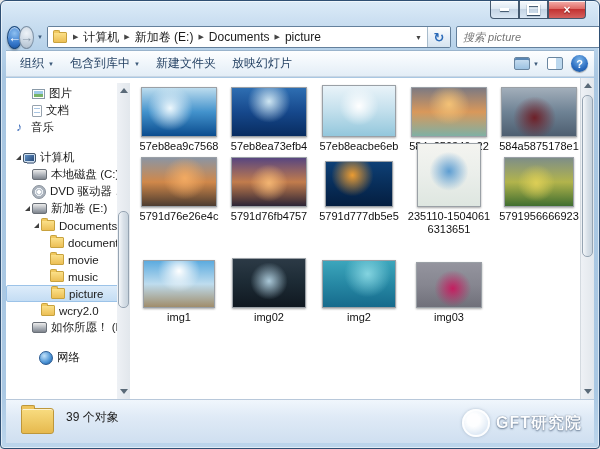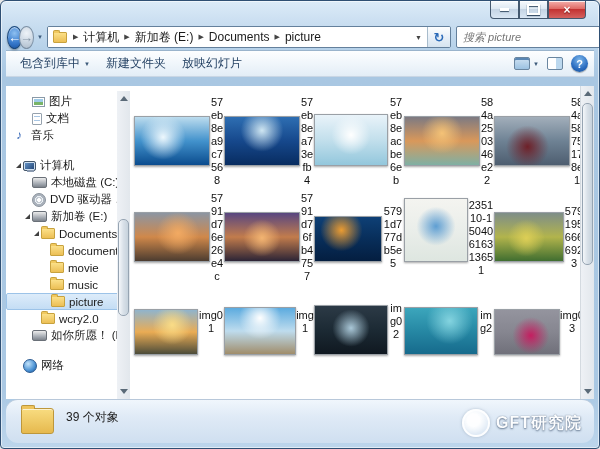--- a/index.html
+++ b/index.html
@@ -33,21 +33,21 @@
     background:linear-gradient(#fdfeff,#f0f6fb 50%,#e3edf6);border-top:1px solid #9ab4cc;border-bottom:1px solid #c9d6e4;box-sizing:border-box;padding:0 6px;}
   .tb-item{display:flex;align-items:center;padding:3px 8px;font-size:12px;color:#1e3c5f;border-radius:2px;cursor:default;}
   .tb-item .dd{font-size:6px;margin-left:4px;color:#3c5a7a;}
   .tb-right{margin-left:auto;display:flex;align-items:center;gap:8px;}
   .views-icon{width:16px;height:13px;box-sizing:border-box;border:1px solid #6a86a0;border-radius:2px;background:
     linear-gradient(#cfe2f2,#9cc2e2);box-shadow:inset 0 2px 0 #5a87b4;}
   .views-dd{font-size:6px;color:#3c5a7a;margin-left:-4px;}
   .preview-icon{width:16px;height:13px;box-sizing:border-box;border:1px solid #6a86a0;border-radius:2px;background:linear-gradient(90deg,#fff 0 55%,#bcd8ee 55% 100%);}
   .help-icon{width:17px;height:17px;border-radius:50%;background:radial-gradient(circle at 50% 30%,#7db8ec,#2a6cc0 60%,#174e92);color:#fff;font-size:11px;font-weight:bold;display:flex;align-items:center;justify-content:center;box-shadow:0 1px 1px rgba(0,0,0,.3);}
   
-  .main{position:absolute;top:77px;left:5px;right:5px;bottom:49px;background:#fff;display:flex;overflow:hidden;margin-top:8px;}
+  .main{position:absolute;top:77px;left:5px;right:5px;bottom:49px;background:#fff;display:flex;overflow:hidden;}
   .sidebar{position:relative;width:124px;flex:0 0 auto;padding-top:5px;box-sizing:border-box;overflow:hidden;}
   .sb-group{margin-bottom:13px;}
   .sb-item{display:flex;align-items:center;height:17px;font-size:11.5px;color:#1a1a1a;white-space:nowrap;}
   .sb-item .slot{width:9px;flex:0 0 auto;display:flex;align-items:center;justify-content:center;}
   .exp{width:0;height:0;border-bottom:5px solid #404040;border-left:5px solid transparent;}
   .sicon{flex:0 0 auto;margin-right:4px;position:relative;display:inline-block;}
   .sb-item.sel{background:linear-gradient(#def;, #cfe4f8);background:linear-gradient(#ddecfa,#c4ddf4);border:1px solid #9cc3e8;border-radius:2px;height:15px;}
   .slabel{overflow:hidden;text-overflow:ellipsis;}
   
   .icon-folder{width:12px;height:9px;background:linear-gradient(#fbe089,#ecbf55);border:1px solid #c8a23e;border-radius:1px;}
@@ -57,36 +57,36 @@
   .icon-computer{width:13px;height:10px;box-sizing:border-box;border:1px solid #44566a;border-radius:2px;background:linear-gradient(135deg,#6c9cd0,#1c3e6e);box-shadow:inset 0 0 0 1px #cfe0f0;}
   .icon-computer::after{content:'';position:absolute;bottom:-2px;left:3px;width:7px;height:2px;background:#8a9ab0;}
   .icon-pictures{width:13px;height:10px;box-sizing:border-box;border:1px solid #8a9aa8;background:linear-gradient(180deg,#9ecbe8 0 55%,#78b468 55% 100%);box-shadow:inset 0 0 0 1px #fff;}
   .icon-documents{width:10px;height:12px;box-sizing:border-box;background:#fff;border:1px solid #96a2ae;box-shadow:inset 0 -2px 0 #fff, inset 0 0 0 1px #fff;background:repeating-linear-gradient(180deg,#fff 0 2px,#a8c6e4 2px 3px,#fff 3px 4px);border-radius:1px;}
   .icon-music{width:12px;height:12px;}
   .icon-music::before{content:'♪';position:absolute;top:-2px;left:1px;font-size:12px;color:#3a6ab8;}
   .icon-network{width:12px;height:12px;border-radius:50%;border:1px solid #2a5a92;background:radial-gradient(circle at 35% 32%,#c2e2fa,#4a92d4 60%,#1a5496);}
   
   .content{position:relative;flex:1;overflow:hidden;}
   .grid{display:grid;grid-template-columns:repeat(5,90px);row-gap:2px;padding:7px 0 0 4px;}
-  .file{display:flex;flex-direction:row;align-items:center;}
+  .file{display:flex;flex-direction:column;align-items:center;}
   .thumbwrap{height:52px;display:flex;align-items:flex-end;justify-content:center;}
   .file:nth-child(n+11):nth-child(-n+15) .thumbwrap{height:70px;}
   .thumb{border:1px solid #9aa0a6;box-shadow:0 1px 2px rgba(0,0,0,.35);}
   .fname{margin-top:3px;font-size:11px;line-height:13px;color:#111;text-align:center;max-width:85px;word-break:break-all;}
   
   .scrollbar{position:absolute;top:0;bottom:0;width:14px;background:linear-gradient(90deg,#eef1f5,#e2e7ec);border-left:1px solid #d4dae0;box-sizing:border-box;}
   .scrollbar.right{right:0;}
   .sb-sidebar{position:absolute;top:5px;bottom:0;right:0;width:13px;background:linear-gradient(90deg,#eef1f5,#e2e7ec);}
   .sc-arrow{position:absolute;left:0;right:0;height:15px;display:flex;align-items:center;justify-content:center;}
   .sc-arrow.up{top:0;} .sc-arrow.down{bottom:0;}
   .tri-up{width:0;height:0;border-left:4px solid transparent;border-right:4px solid transparent;border-bottom:5px solid #5a6a78;}
   .tri-down{width:0;height:0;border-left:4px solid transparent;border-right:4px solid transparent;border-top:5px solid #5a6a78;}
   .sc-thumb{position:absolute;left:1px;right:1px;border:1px solid #96a4b2;border-radius:5px;background:linear-gradient(90deg,#f4f7fa,#d8e0e8 50%,#c6d2dc);}
   
-  .statusbar{position:absolute;left:5px;right:5px;bottom:5px;height:44px;background:linear-gradient(#f0f6fc,#dfeaf6 40%,#cfdff0);border-top:1px solid #b8c8da;box-sizing:border-box;border-radius:12px;}
+  .statusbar{position:absolute;left:5px;right:5px;bottom:5px;height:44px;background:linear-gradient(#f0f6fc,#dfeaf6 40%,#cfdff0);border-top:1px solid #b8c8da;box-sizing:border-box;}
   .status-folder{position:absolute;left:15px;top:8px;width:31px;height:24px;background:linear-gradient(#f8dc80,#e6b94e);border:1px solid #bd973b;border-radius:2px 3px 3px 2px;box-shadow:inset 0 1px 0 rgba(255,255,255,.6);}
   .status-folder::before{content:'';position:absolute;top:-4px;left:-1px;width:12px;height:3px;background:#eec45c;border:1px solid #bd973b;border-bottom:none;border-radius:2px 2px 0 0;}
   .status-count{position:absolute;left:60px;top:9px;font-size:12px;color:#1e1e1e;}
   .watermark{position:absolute;right:12px;top:9px;display:flex;align-items:center;gap:6px;}
   .wm-logo{width:24px;height:24px;border-radius:50%;border:2px solid rgba(255,255,255,.9);background:radial-gradient(circle at 40% 38%,rgba(255,255,255,.95) 0 30%,rgba(255,255,255,.25) 70%);box-shadow:0 0 3px rgba(120,140,160,.5);}
   .wm-text{font-size:16px;font-weight:bold;color:#fcfdfe;letter-spacing:1px;text-shadow:0 1px 2px rgba(90,110,135,.9),0 0 1px rgba(90,110,135,.9);}
 </style>
 </head>
 <body>
 
@@ -131,20 +131,24 @@
     </div>
     <div class="searchbox">
       <input type="text" placeholder="搜索 picture" style="">
 
     </div>
   </div>
 
   <div class="toolbar">
     <div style="display:flex;align-items:center;">
         <div class="tb-item">
+          <span>组织</span>
+          <span class="dd">▼</span>
+        </div>
+        <div class="tb-item">
           <span>包含到库中</span>
           <span class="dd">▼</span>
         </div>
         <div class="tb-item">
           <span>新建文件夹</span>
         </div>
         <div class="tb-item">
           <span>放映幻灯片</span>
         </div>
       </div>
@@ -237,21 +241,21 @@
               <span class="sicon icon-folder"></span>
               <span class="slabel">wcry2.0</span>
             </div>
             <div class="sb-item" style="padding-left: 17px;">
               <span class="slot"></span>
               <span class="sicon icon-drive"></span>
               <span class="slabel">如你所愿！ (F:)</span>
             </div>
           </div>
           <div class="sb-group">
-            <div class="sb-item" style="padding-left: 8px;">
+            <div class="sb-item" style="padding-left: 24px;">
               <span class="slot"></span>
               <span class="sicon icon-network"></span>
               <span class="slabel">网络</span>
             </div>
           </div>
         </div>
       <div class="sb-sidebar">
         <div class="sc-arrow up">
             <span class="tri-up"></span>
           </div>
@@ -315,26 +319,20 @@
             <div class="thumbwrap">
               <div class="thumb" style="width: 62px; height: 62px; background: radial-gradient(circle at 50% 44%, rgb(94, 158, 210) 0%, rgba(255, 255, 255, 0) 42%), linear-gradient(rgb(244, 244, 240), rgb(234, 238, 234), rgb(222, 230, 224));"></div>
             </div>
             <div class="fname">235110-15040616313651</div>
           </div>
           <div class="file">
             <div class="thumbwrap">
               <div class="thumb" style="width: 68px; height: 48px; background: radial-gradient(circle at 46% 52%, rgb(220, 206, 86) 0%, rgba(255, 255, 255, 0) 42%), linear-gradient(rgb(126, 142, 136), rgb(178, 180, 76), rgb(64, 110, 48));"></div>
             </div>
             <div class="fname">5791956666923</div>
-          </div>
-          <div class="file">
-            <div class="thumbwrap">
-              <div class="thumb" style="width: 62px; height: 44px; background: radial-gradient(circle at 60% 34%, rgb(250, 220, 134) 0%, rgba(255, 255, 255, 0) 42%), linear-gradient(rgb(144, 180, 204), rgb(234, 172, 84), rgb(76, 76, 58));"></div>
-            </div>
-            <div class="fname">img01</div>
           </div>
           <div class="file">
             <div class="thumbwrap">
               <div class="thumb" style="width: 70px; height: 46px; background: radial-gradient(circle at 50% 22%, rgb(255, 255, 255) 0%, rgba(255, 255, 255, 0) 42%), linear-gradient(rgb(92, 171, 223), rgb(190, 220, 238), rgb(160, 141, 107));"></div>
             </div>
             <div class="fname">img1</div>
           </div>
           <div class="file">
             <div class="thumbwrap">
               <div class="thumb" style="width: 72px; height: 48px; background: radial-gradient(circle at 50% 46%, rgb(170, 200, 216) 0%, rgba(255, 255, 255, 0) 42%), linear-gradient(rgb(44, 58, 70), rgb(28, 42, 52), rgb(16, 24, 32));"></div>

